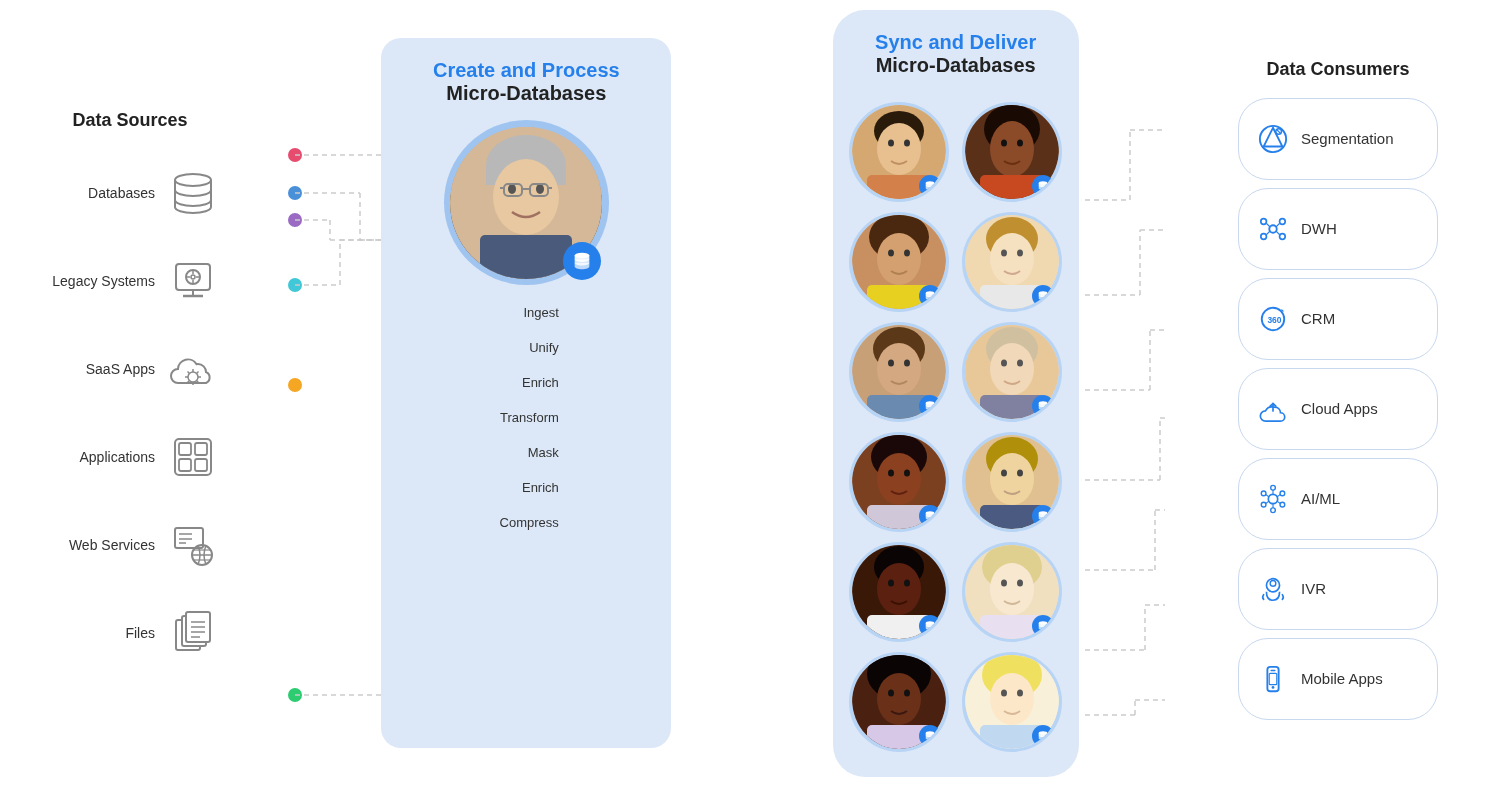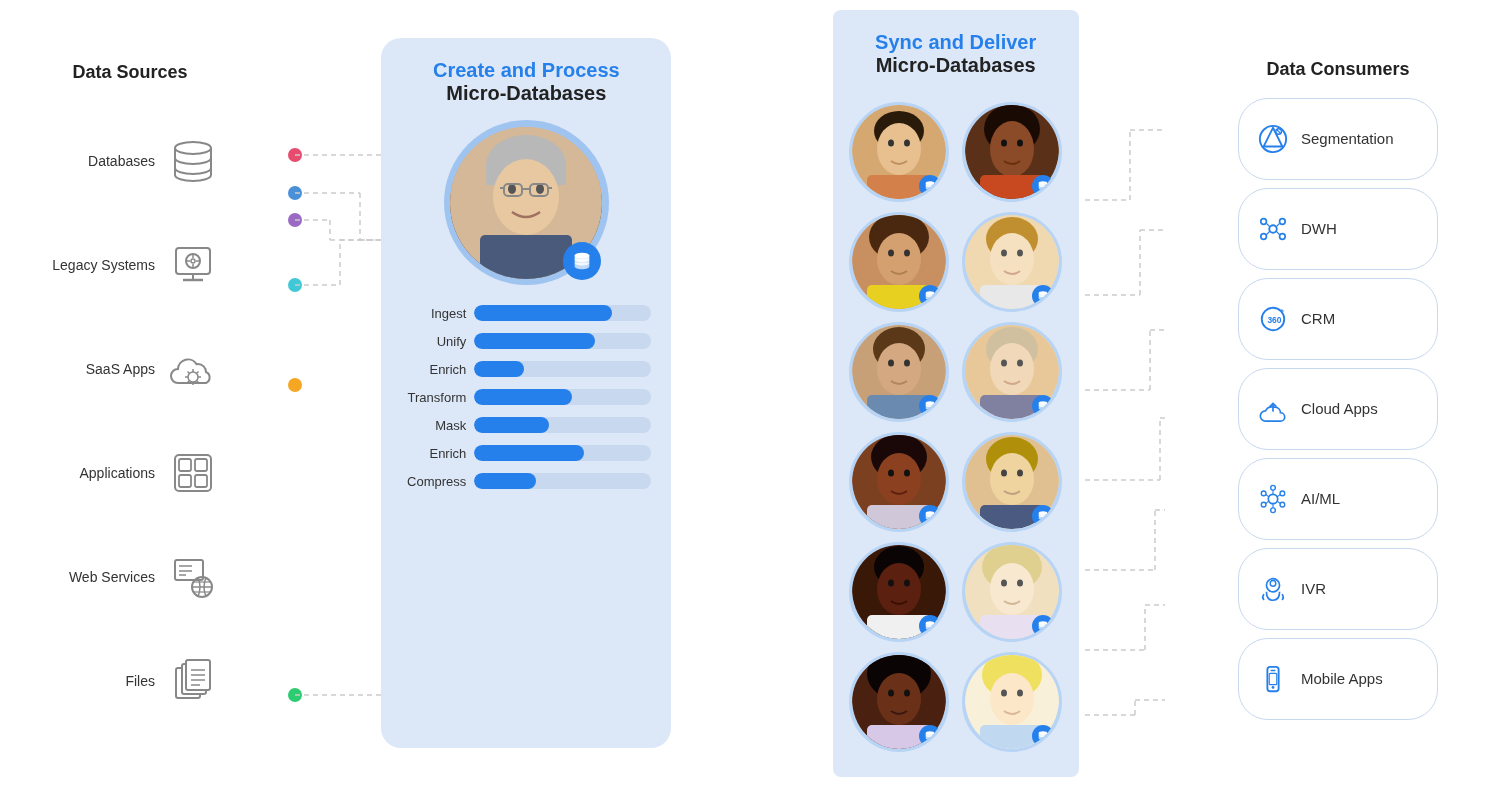--- a/index.html
+++ b/index.html
@@ -22,21 +22,21 @@
       padding: 20px 30px;
       position: relative;
     }
 
     
     .data-sources {
       display: flex;
       flex-direction: column;
       align-items: center;
       width: 200px;
-      gap: 16px;
+      gap: 0px;
     }
     .data-sources-title {
       font-size: 18px;
       font-weight: 700;
       color: #222;
       margin-bottom: 18px;
       text-align: center;
     }
     .source-item {
       display: flex;
@@ -95,22 +95,23 @@
 
     
     .progress-section {
       width: 100%;
       display: flex;
       flex-direction: column;
       gap: 12px;
     }
     .progress-row {
       display: flex;
-      align-items: flex-end;
+      align-items: center;
       gap: 8px;
+      flex-direction: column;
     }
     .progress-label {
       font-size: 13px;
       color: #333;
       width: 65px;
       text-align: right;
       flex-shrink: 0;
     }
     .progress-bar-bg {
       flex: 1;
@@ -121,21 +122,21 @@
     }
     .progress-bar-fill {
       height: 100%;
       background: #2680eb;
       border-radius: 8px;
     }
 
     
     .sync-deliver-panel {
       background: #dce8f8;
-      border-radius: 8px;
+      border-radius: 32px;
       width: 246px;
       min-height: 710px;
       display: flex;
       flex-direction: column;
       align-items: center;
       padding: 20px 15px 25px;
       position: relative;
       margin: 0 10px;
     }
     .persons-grid {

